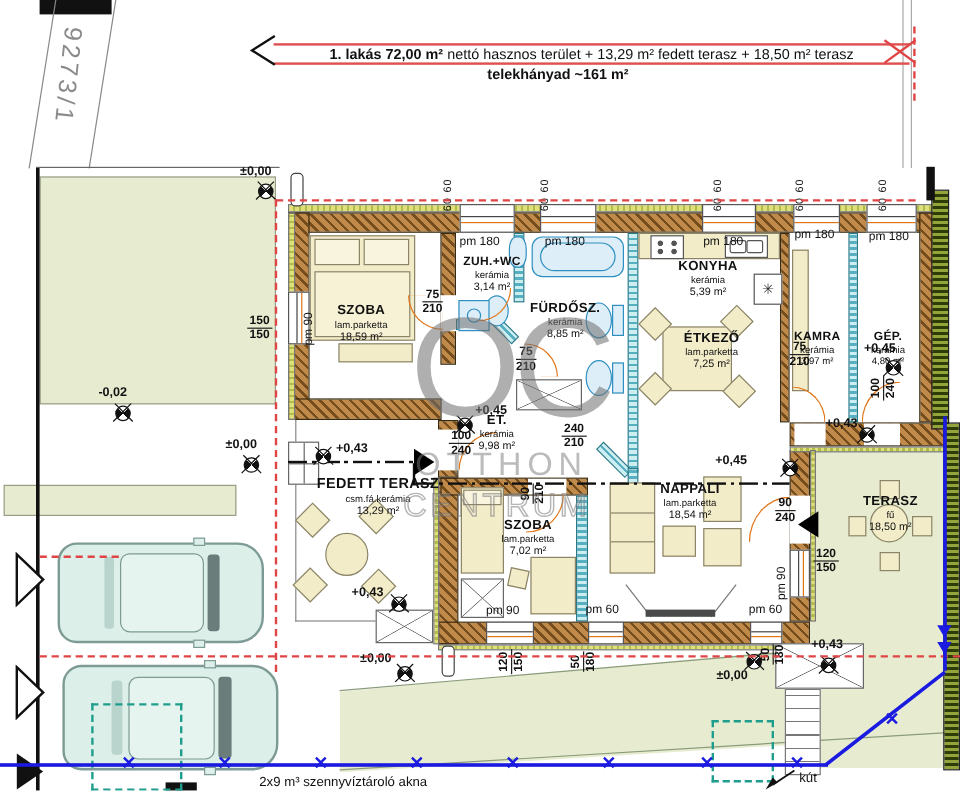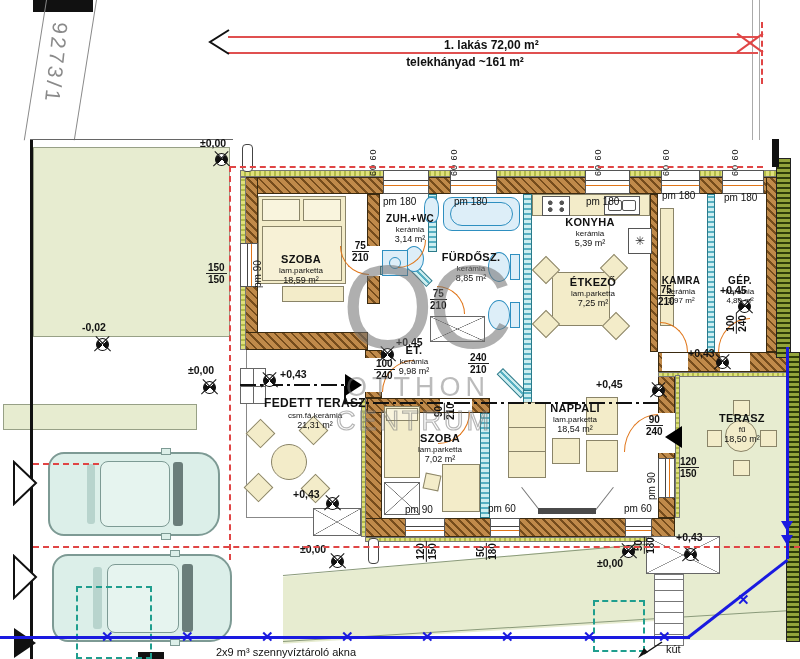--- a/index.html
+++ b/index.html
@@ -83,21 +83,21 @@
 
   <div class="hline" style="left:228px;top:36px;width:530px;height:2px"></div>
   <div class="hline" style="left:228px;top:52px;width:530px;height:2px"></div>
   <svg class="abs" style="left:206px;top:28px;z-index:4" width="26" height="28">
       <polyline points="23,2 4,14 23,26" fill="none" stroke="#111" stroke-width="2"></polyline>
     </svg>
   <div class="abs" style="left:734px;top:42px;width:32px;height:2px;background:#e04545;transform:rotate(36deg);z-index:4"></div>
   <div class="abs" style="left:734px;top:42px;width:32px;height:2px;background:#e04545;transform:rotate(-36deg);z-index:4"></div>
   <div class="reddashv" style="left:761px;top:22px;height:62px" able="false"></div>
   <div class="abs" style="left:232px;top:37px;width:522px;height:15px;display:flex;align-items:center;justify-content:center;font-size:12px;white-space:nowrap;z-index:4">
-    <span style="font-weight:bold">1. lakás  72,00 m²</span>&nbsp;
+    <span style="font-weight:bold">1. lakás  72,00 m²</span>&nbsp;<span>nettó hasznos terület + 13,29 m² fedett terasz + 18,50 m² terasz</span>
   </div>
   <div class="abs" style="left:330px;top:55px;width:270px;text-align:center;font-size:12px;font-weight:bold;z-index:4">telekhányad ~161 m²</div>
 
   <div class="thin" style="left:30px;top:139px;width:203px;height:1px;background:#666"></div>
   <div class="abs" style="left:30px;top:140px;width:3px;height:519px;background:#111;z-index:6"></div>
   <svg class="abs" style="left:12px;top:460px;z-index:7" width="26" height="46">
       <polygon points="2,2 24,23 2,44" fill="#fff" stroke="#111" stroke-width="2"></polygon>
     </svg>
   <svg class="abs" style="left:12px;top:554px;z-index:7" width="26" height="46">
       <polygon points="2,2 24,23 2,44" fill="#fff" stroke="#111" stroke-width="2"></polygon>
@@ -286,21 +286,21 @@
     <div class="rarea" style="font-size:8px">4,80 m²</div>
   </div>
   <div class="room-label" style="left:385px;top:344px;width:58px">
     <div class="rname">ET.</div>
     <div class="rsub">kerámia</div>
     <div class="rarea">9,98 m²</div>
   </div>
   <div class="room-label" style="left:255px;top:397px;width:120px">
     <div class="rname" style="font-size:12px">FEDETT TERASZ</div>
     <div class="rsub">csm.fá.kerámia</div>
-    <div class="rarea">21,31 m²</div>
+    <div class="rarea">13,29 m²</div>
   </div>
   <div class="room-label" style="left:398px;top:432px;width:84px">
     <div class="rname">SZOBA</div>
     <div class="rsub">lam.parketta</div>
     <div class="rarea">7,02 m²</div>
   </div>
   <div class="room-label" style="left:520px;top:402px;width:110px">
     <div class="rname">NAPPALI</div>
     <div class="rsub">lam.parketta</div>
     <div class="rarea">18,54 m²</div>

